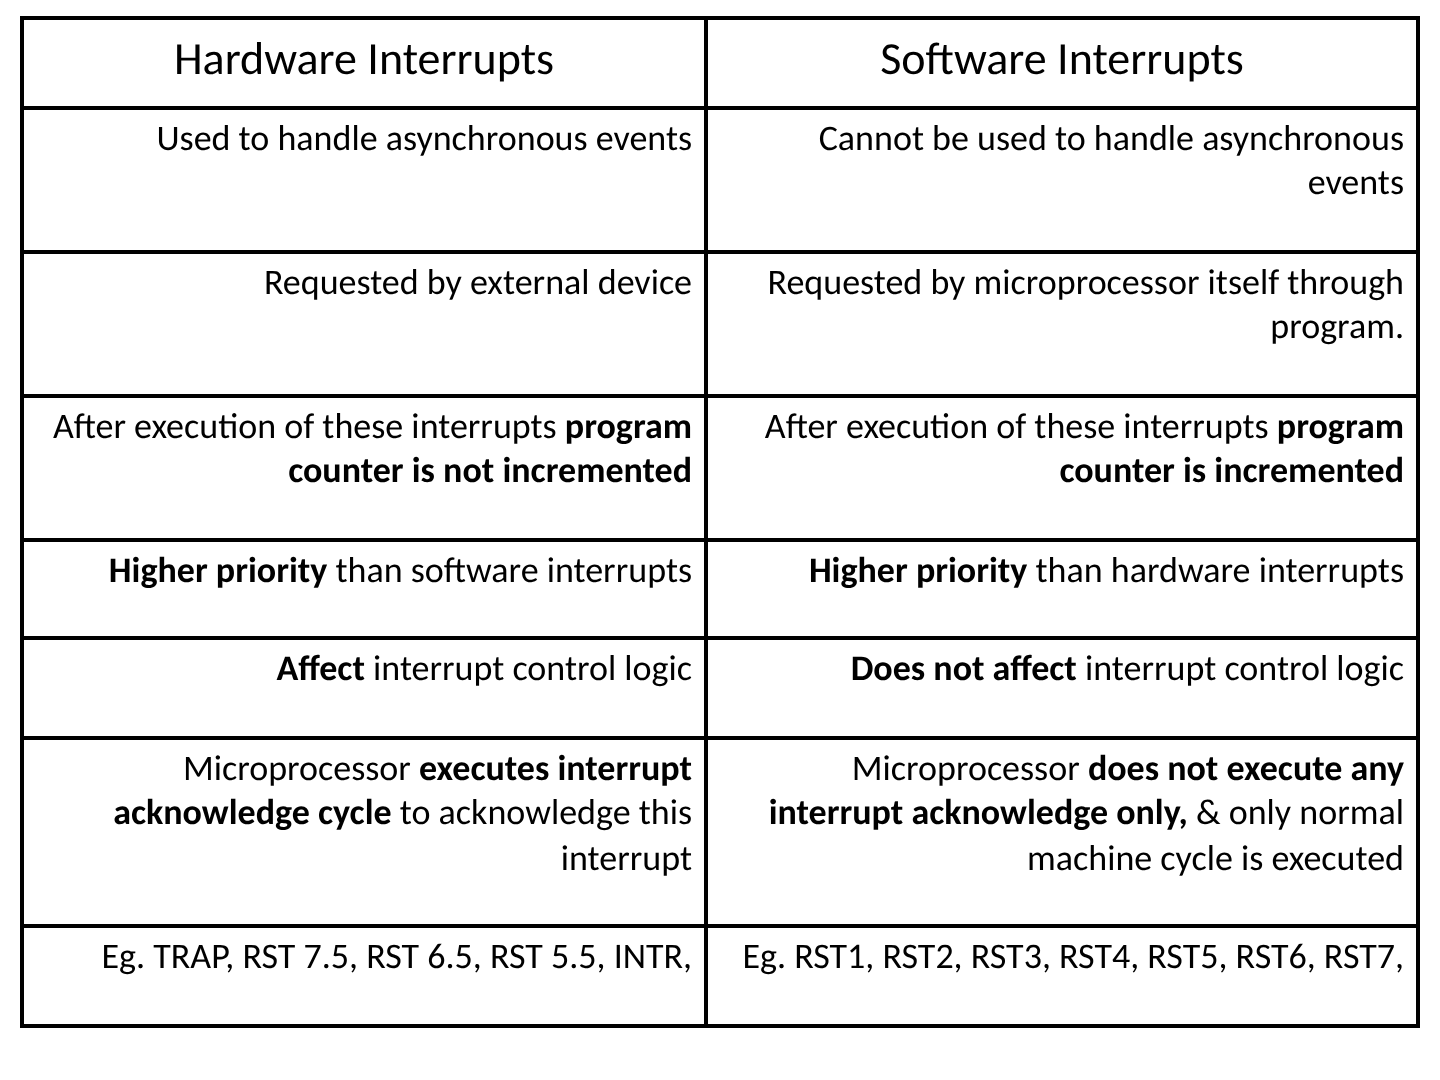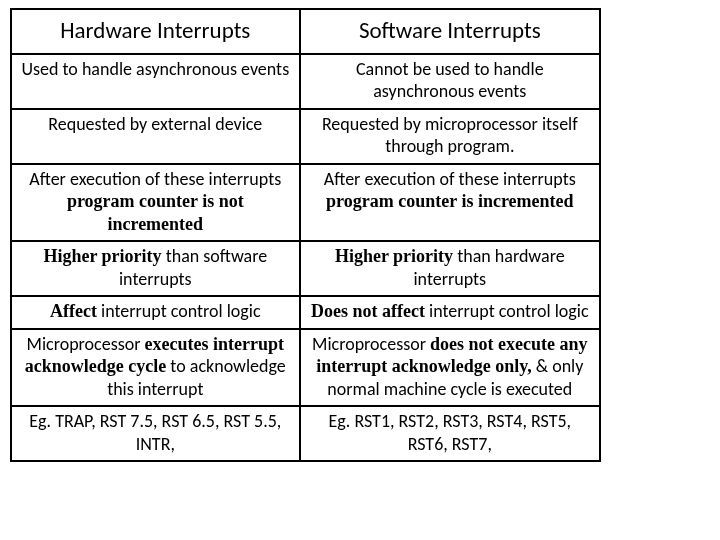--- a/index.html
+++ b/index.html
@@ -9,39 +9,39 @@
     background: #fff;
     font-family: Calibri, "Segoe UI", Arial, sans-serif;
     font-size: 18px;
     color: #000;
   }
   .wrap {
     padding: 8px 10px;
   }
   table {
     border-collapse: collapse;
-    width: 591px;
+    width: 700px;
     table-layout: fixed;
   }
   th, td {
     border: 2px solid #000;
-    padding: 3px 6px 5px 6px;
-    text-align: center;
+    padding: 3px 6px 22px 6px;
+    text-align: right;
     vertical-align: top;
     line-height: 1.25;
   }
   th {
     font-weight: 400;
     font-size: 23px;
     text-align: center;
     padding: 6px 6px 8px 6px;
   }
   col.c1 { width: 49%; }
   col.c2 { width: 51%; }
-  b { font-weight: 700; font-family: Liberation Serif, serif; }
+  b { font-weight: 700; }
 </style>
 </head>
 <body>
 
 <div class="wrap">
   <table>
     <colgroup>
         <col class="c1">
         <col class="c2">
       </colgroup>

